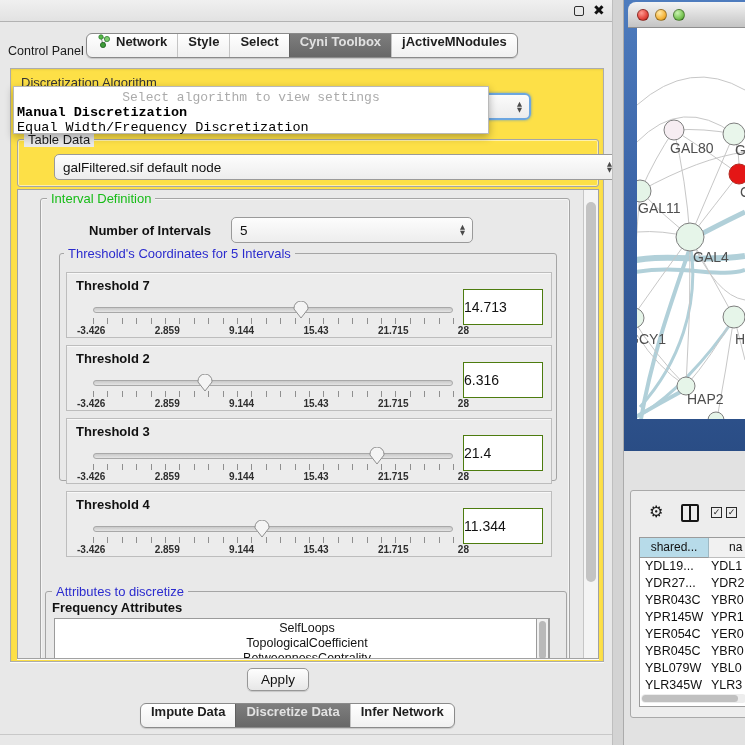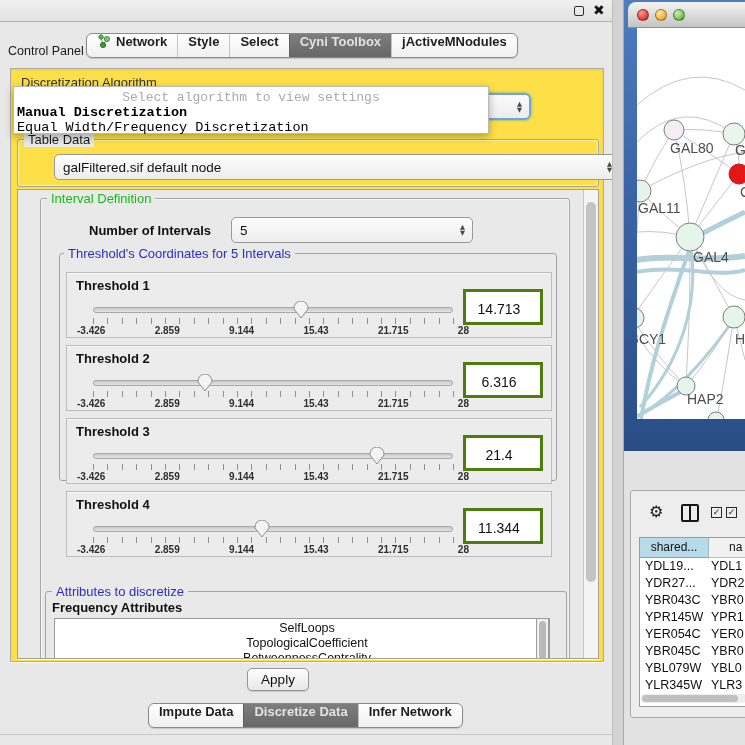--- a/index.html
+++ b/index.html
@@ -16,21 +16,21 @@
   .close-icon { position:absolute; left:593px; top:2px; font-size:14px; font-weight:bold; color:#111; font-family:"DejaVu Sans",sans-serif; cursor:default; }
 
   
   .seg-bar { position:absolute; display:flex; height:25px; border:1px solid #8A8A8A; border-radius:6px;
     background:linear-gradient(#FFFFFF,#F0F0F0); overflow:hidden; box-shadow:0 1px 1px rgba(0,0,0,.15); }
   .seg { display:flex; align-items:flex-start; justify-content:center; gap:5px; font-size:13px; font-weight:bold;
     color:#1E1E1E; border-left:1px solid #C4C4C4; padding:0 10px; white-space:nowrap; cursor:default; }
   .seg:first-child { border-left:none; }
   .seg.selected { background:linear-gradient(#7E7E7E,#676767); color:#E2E2E2; border-left-color:#5F5F5F; }
   #top-tabs { left:86px; top:33px; }
-  #bottom-tabs { left:148px; top:703px; }
+  #bottom-tabs { left:140px; top:703px; }
 
   
   .cp-outer { position:absolute; left:10px; top:68px; width:594px; height:594px;
     border:1px solid #ACACAC; box-shadow:inset 0 1px 2px rgba(0,0,0,.08), 0 1px 0 #FBFBFB; background:#fde047; }
 
   .algo-label { position:absolute; left:10px; top:6px; font-size:13px; color:#333; z-index:1; }
   .combo { background:linear-gradient(#FDFDFD,#EDEDED); border:1px solid #9A9A9A; border-radius:5px;
     display:flex; align-items:center; font-size:13.5px; color:#111; padding-left:8px; }
   .combo .arrows { margin-left:auto; display:flex; flex-direction:column; align-items:center;
     padding-right:7px; font-size:6.5px; line-height:6px; color:#4A4A4A; font-family:"DejaVu Sans",sans-serif; }
@@ -70,21 +70,21 @@
     border:1px solid #BDBDBD; box-shadow:inset 0 1px 0 #F8F8F8; }
   .thr-label { position:absolute; left:9px; top:5px; font-size:13px; font-weight:bold; color:#111; }
   .thr-track { position:absolute; left:26px; top:34px; width:360px; height:6px; border:1px solid #A8A8A8;
     border-radius:3px; background:linear-gradient(#C9C9C9,#E4E4E4); }
   .thr-thumb { position:absolute; top:-7px; width:16px; height:18px; }
   .thr-ticks { position:absolute; left:26px; top:45px; width:361px; height:6px;
     background:repeating-linear-gradient(90deg, #8F8F8F 0 1px, transparent 1px 14.4px); }
   .tick-labels { position:absolute; left:10px; top:52px; width:392px; display:flex; justify-content:space-between; }
   .tick-labels span { font-size:10px; font-weight:bold; color:#2E2E2E; }
   .thr-value { position:absolute; left:396px; top:16px; width:80px; height:36px; background:#FFF;
-    border:3px solid #4d7c0f; font-size:14px; color:#111; text-align:center; line-height:34px; padding-right:8px; }
+    border:1px solid #4d7c0f; font-size:14px; color:#111; text-align:left; line-height:34px; padding-right:8px; }
 
   #attrs-group { position:absolute; left:4px; top:392px; width:522px; height:70px;
     border:1px solid #A5A5A5; border-radius:3px;text-align:center; }
   .attrs-list-label { position:absolute; left:6px; top:8px; font-size:13px; font-weight:bold; color:#111; }
   .attrs-list { position:absolute; left:8px; top:26px; width:496px; height:46px; background:#FFF;
     border:1px solid #9B9B9B; overflow:hidden; list-style:none; padding:2px 0 0 10px; }
   .attrs-list li { font-size:12.5px; color:#111; line-height:15px; }
   .list-vscroll { position:absolute; left:490px; top:26px; width:13px; height:46px; background:#F1F1F1; border:1px solid #9B9B9B; }
   .list-vthumb { position:absolute; left:2px; top:2px; width:7px; height:38px; border-radius:4px; background:#B9B9B9; }
 
@@ -202,21 +202,21 @@
           <span class="intervals-row-label">Number of Intervals</span>
           <div id="intervals-spinner" class="combo">
             <span>5</span>
             <span class="arrows">▲<br>▼</span>
           </div>
 
           <div id="thr-group">
             <span class="group-label gl-blue">Threshold's Coordinates for 5 Intervals</span>
 
             <div class="thr-panel" style="top:18px">
-              <span class="thr-label">Threshold 1</span>
+              <span class="thr-label">Threshold 7</span>
               <div class="thr-track">
                 <svg class="thr-thumb" viewBox="0 0 16 18" style="left: calc(57.72% - 8px);">
                     <path d="M1,8 v-1 a7,7 0 0 1 14,0 v1 l-7,9 z" fill="#F4F4F4" stroke="#8F8F8F"></path>
                   </svg>
               </div>
               <div class="thr-ticks"></div>
               <div class="tick-labels">
                   <span>-3.426</span>
                   <span>2.859</span>
                   <span>9.144</span>

